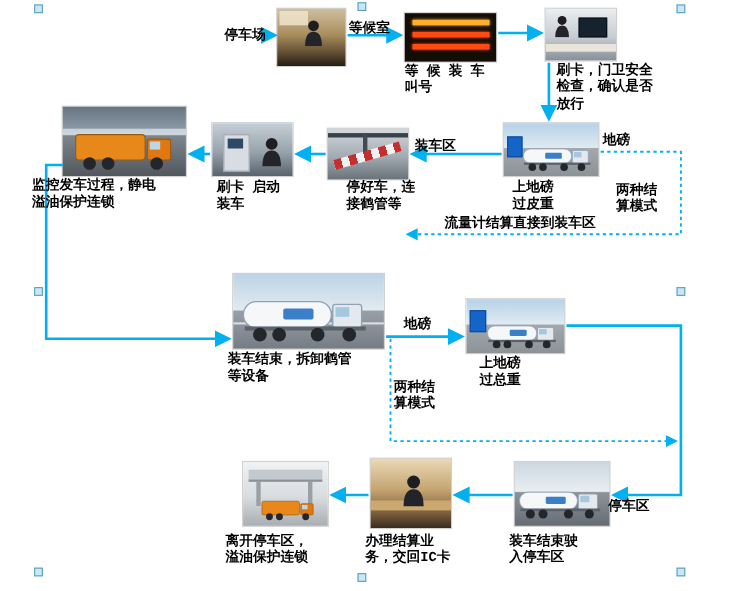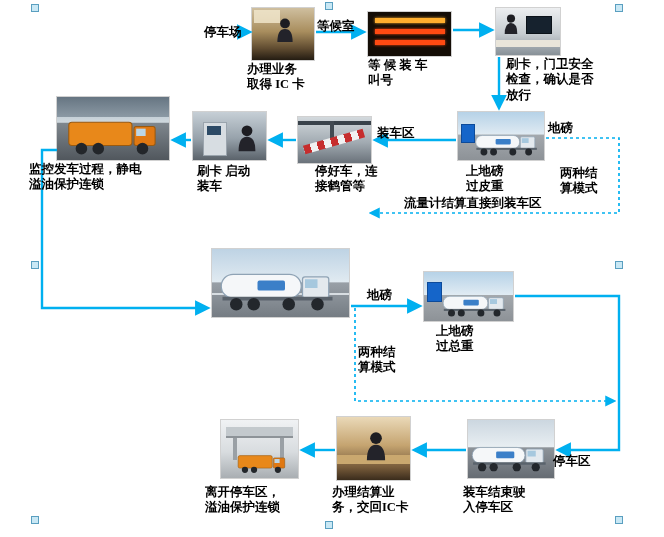--- a/index.html
+++ b/index.html
@@ -1,17 +1,17 @@
 <!DOCTYPE html>
 <html><head>
 <meta charset="utf-8">
 <style>
   html,body{margin:0;padding:0;background:#ffffff;}
   #canvas{position:relative;width:664px;height:537px;background:#fff;overflow:hidden;
-    font-family:Liberation Serif, serif;}
+    font-family:Liberation Mono, monospace;}
   #connectors{position:absolute;left:0;top:0;pointer-events:none;}
   .c{stroke:#00b0f0;stroke-width:2.4;fill:none;}
   .dashed{stroke-dasharray:3 3;stroke-width:1.7;}
   .lbl{position:absolute;font-size:12.5px;font-weight:bold;color:#000;line-height:1.22;white-space:pre-line;}
   .photo{position:absolute;overflow:hidden;box-shadow:0 0 0 1px rgba(0,0,0,.18);}
   .handle{position:absolute;width:8px;height:8px;background:#c9e8f5;border:1px solid #5a9fc0;box-sizing:border-box;}
 </style>
 </head>
 <body>
 
@@ -146,41 +146,41 @@
     <polyline class="c" points="57,150 42,150 42,308 206,308" marker-end="url(#ah)"></polyline>
     <line class="c" x1="351" y1="306" x2="418" y2="306" marker-end="url(#ah)"></line>
     <polyline class="c" points="515,296 619,296 619,450 560,450" marker-end="url(#ah)"></polyline>
     <line class="c" x1="466" y1="450" x2="416" y2="450" marker-end="url(#ah)"></line>
     <line class="c" x1="335" y1="450" x2="304" y2="450" marker-end="url(#ah)"></line>
     <polyline class="c dashed" points="546,138 619,138 619,213 372,213" marker-end="url(#ah)"></polyline>
     <polyline class="c dashed" points="355,308 355,401 613,401" marker-end="url(#ah)"></polyline>
   </svg>
 
   <div class="lbl" style="left:204px;top:25px">停车场</div>
-  <div class="lbl" style="left:247px;top:62px">办理业务
-取得 IC 卡</div>
   <div class="lbl" style="left:317px;top:19px">等候室</div>
   <div class="lbl" style="left:368px;top:58px">等 候 装 车
 叫号</div>
   <div class="lbl" style="left:506px;top:57px">刷卡，门卫安全
 检查，确认是否
 放行</div>
   <div class="lbl" style="left:548px;top:121px">地磅</div>
   <div class="lbl" style="left:466px;top:164px">上地磅
 过皮重</div>
   <div class="lbl" style="left:560px;top:166px">两种结
 算模式</div>
   <div class="lbl" style="left:404px;top:196px">流量计结算直接到装车区</div>
   <div class="lbl" style="left:377px;top:126px">装车区</div>
   <div class="lbl" style="left:315px;top:164px">停好车，连
 接鹤管等</div>
   <div class="lbl" style="left:197px;top:164px">刷卡 启动
 装车</div>
   <div class="lbl" style="left:29px;top:162px">监控发车过程，静电
 溢油保护连锁</div>
+  <div class="lbl" style="left:207px;top:320px">装车结束，拆卸鹤管
+等设备</div>
   <div class="lbl" style="left:367px;top:288px">地磅</div>
   <div class="lbl" style="left:436px;top:324px">上地磅
 过总重</div>
   <div class="lbl" style="left:358px;top:345px">两种结
 算模式</div>
   <div class="lbl" style="left:553px;top:454px">停车区</div>
   <div class="lbl" style="left:463px;top:485px">装车结束驶
 入停车区</div>
   <div class="lbl" style="left:332px;top:485px">办理结算业
 务，交回IC卡</div>

